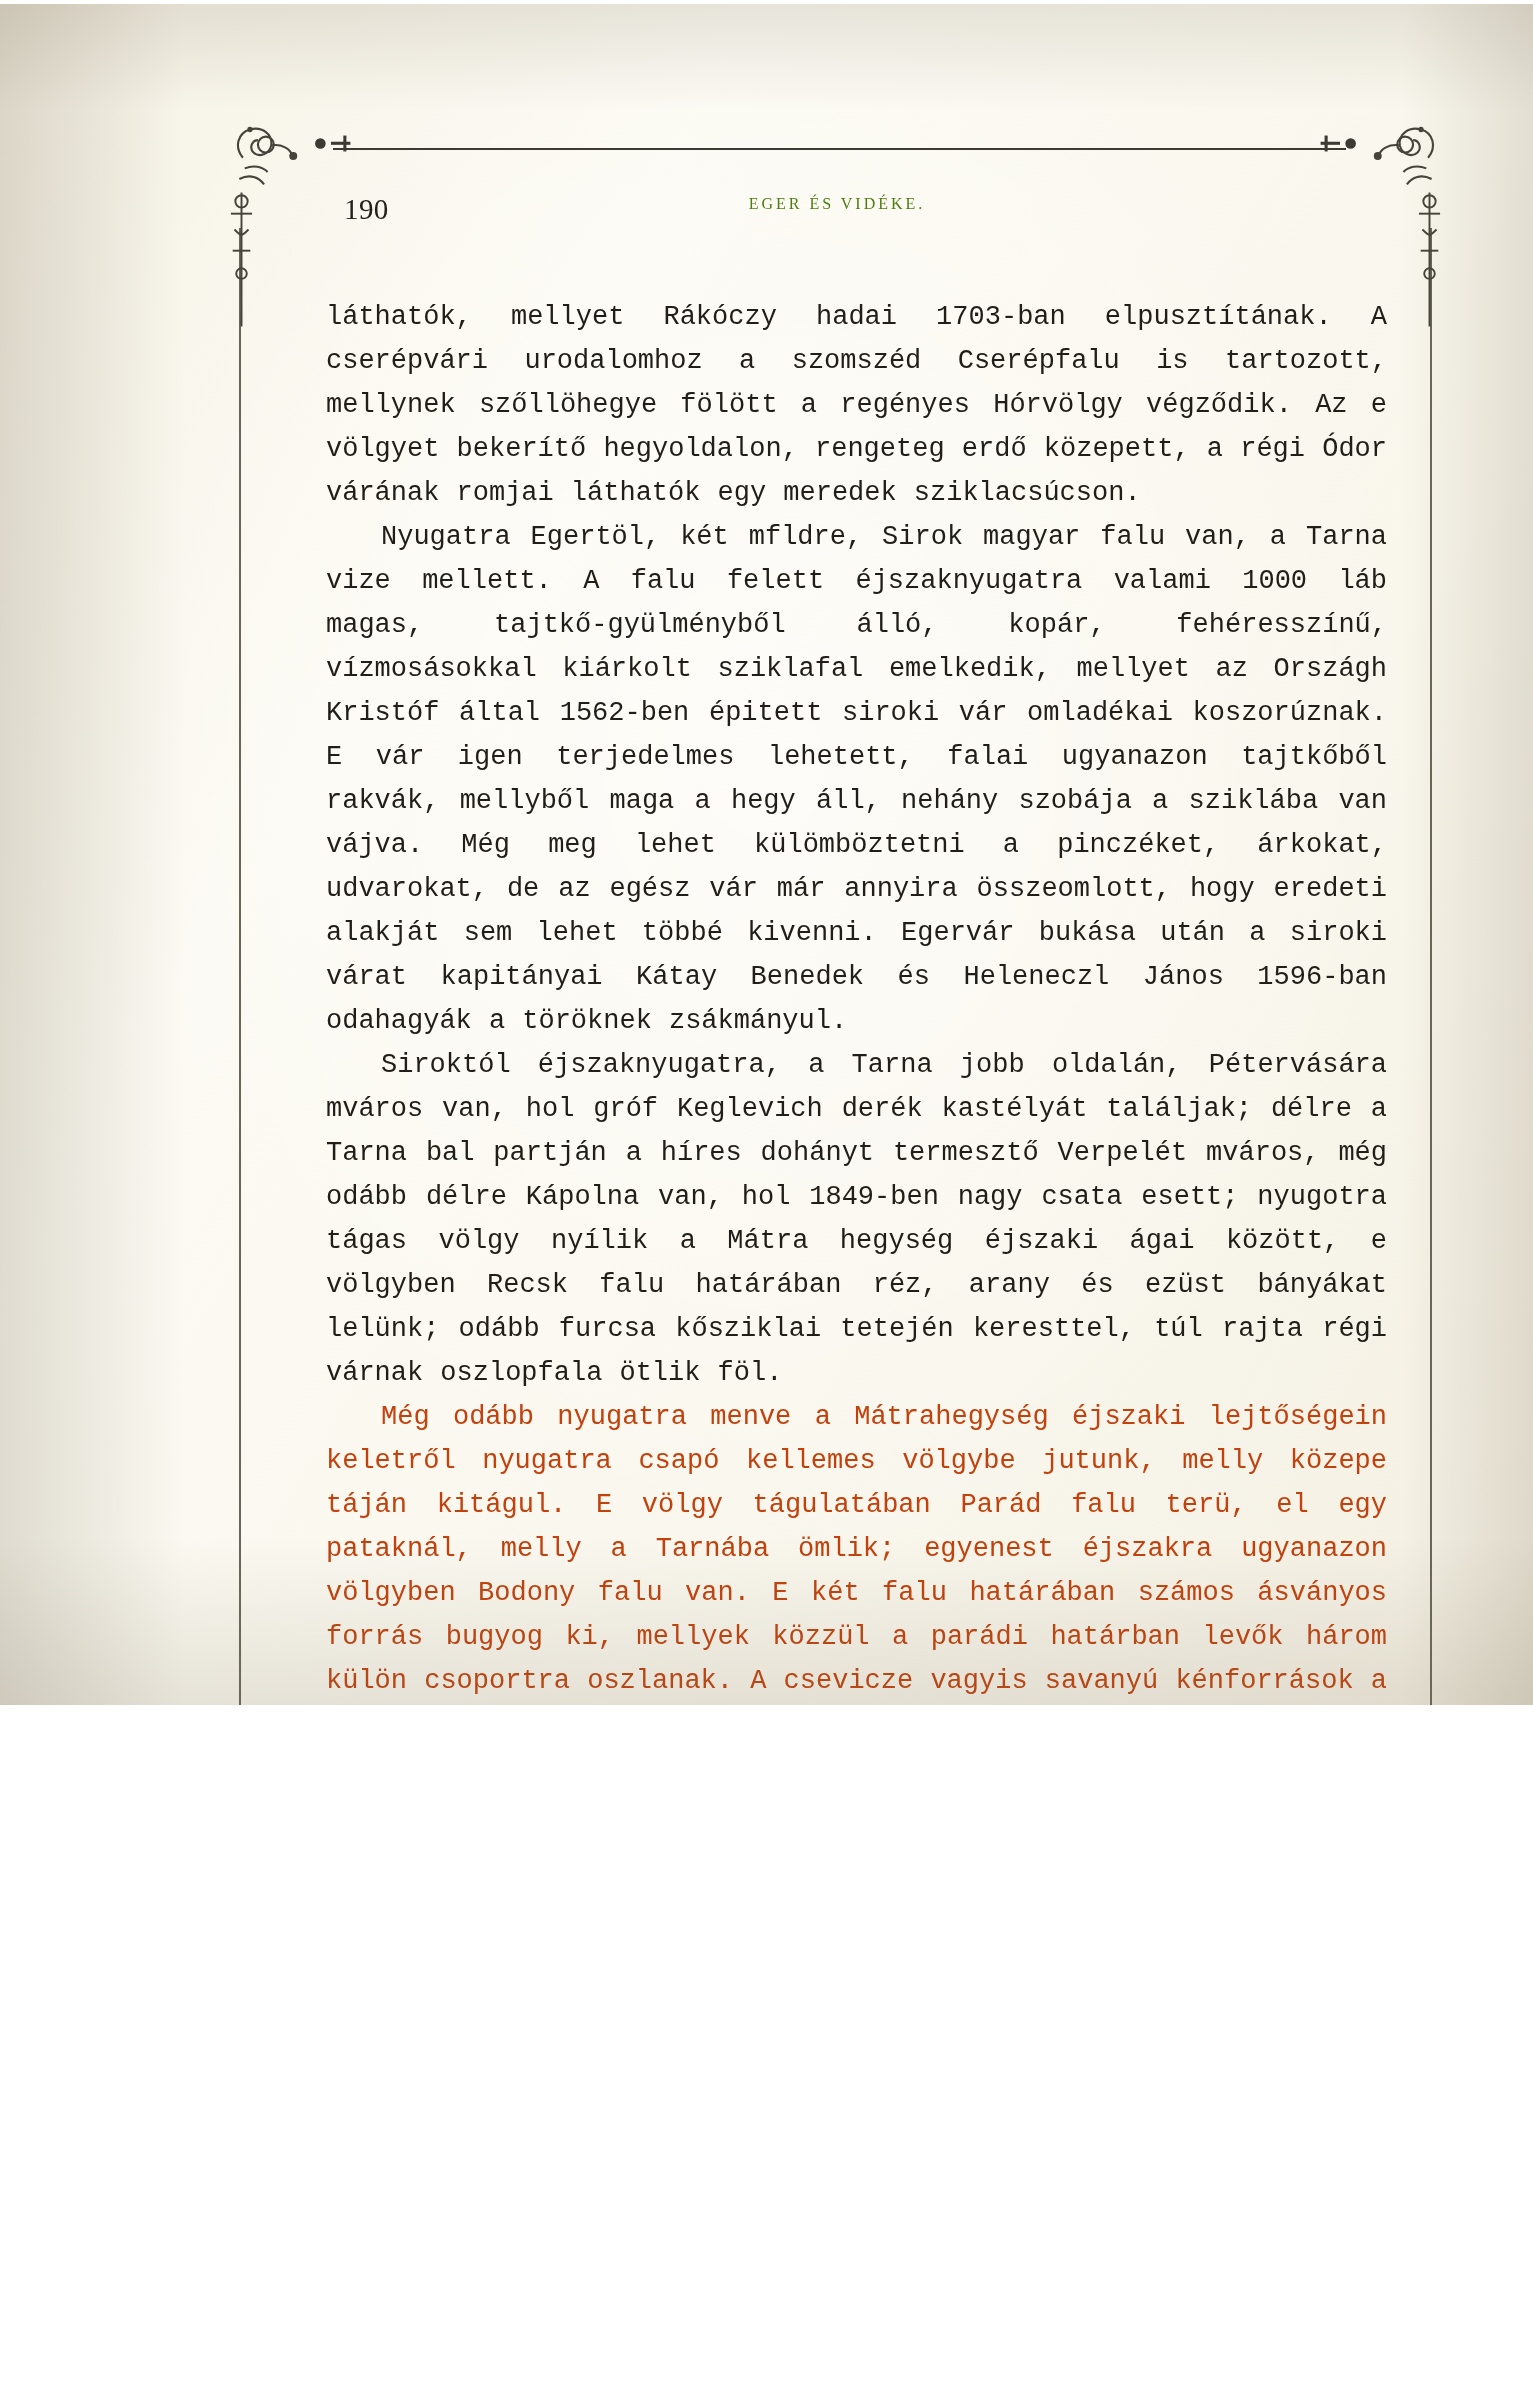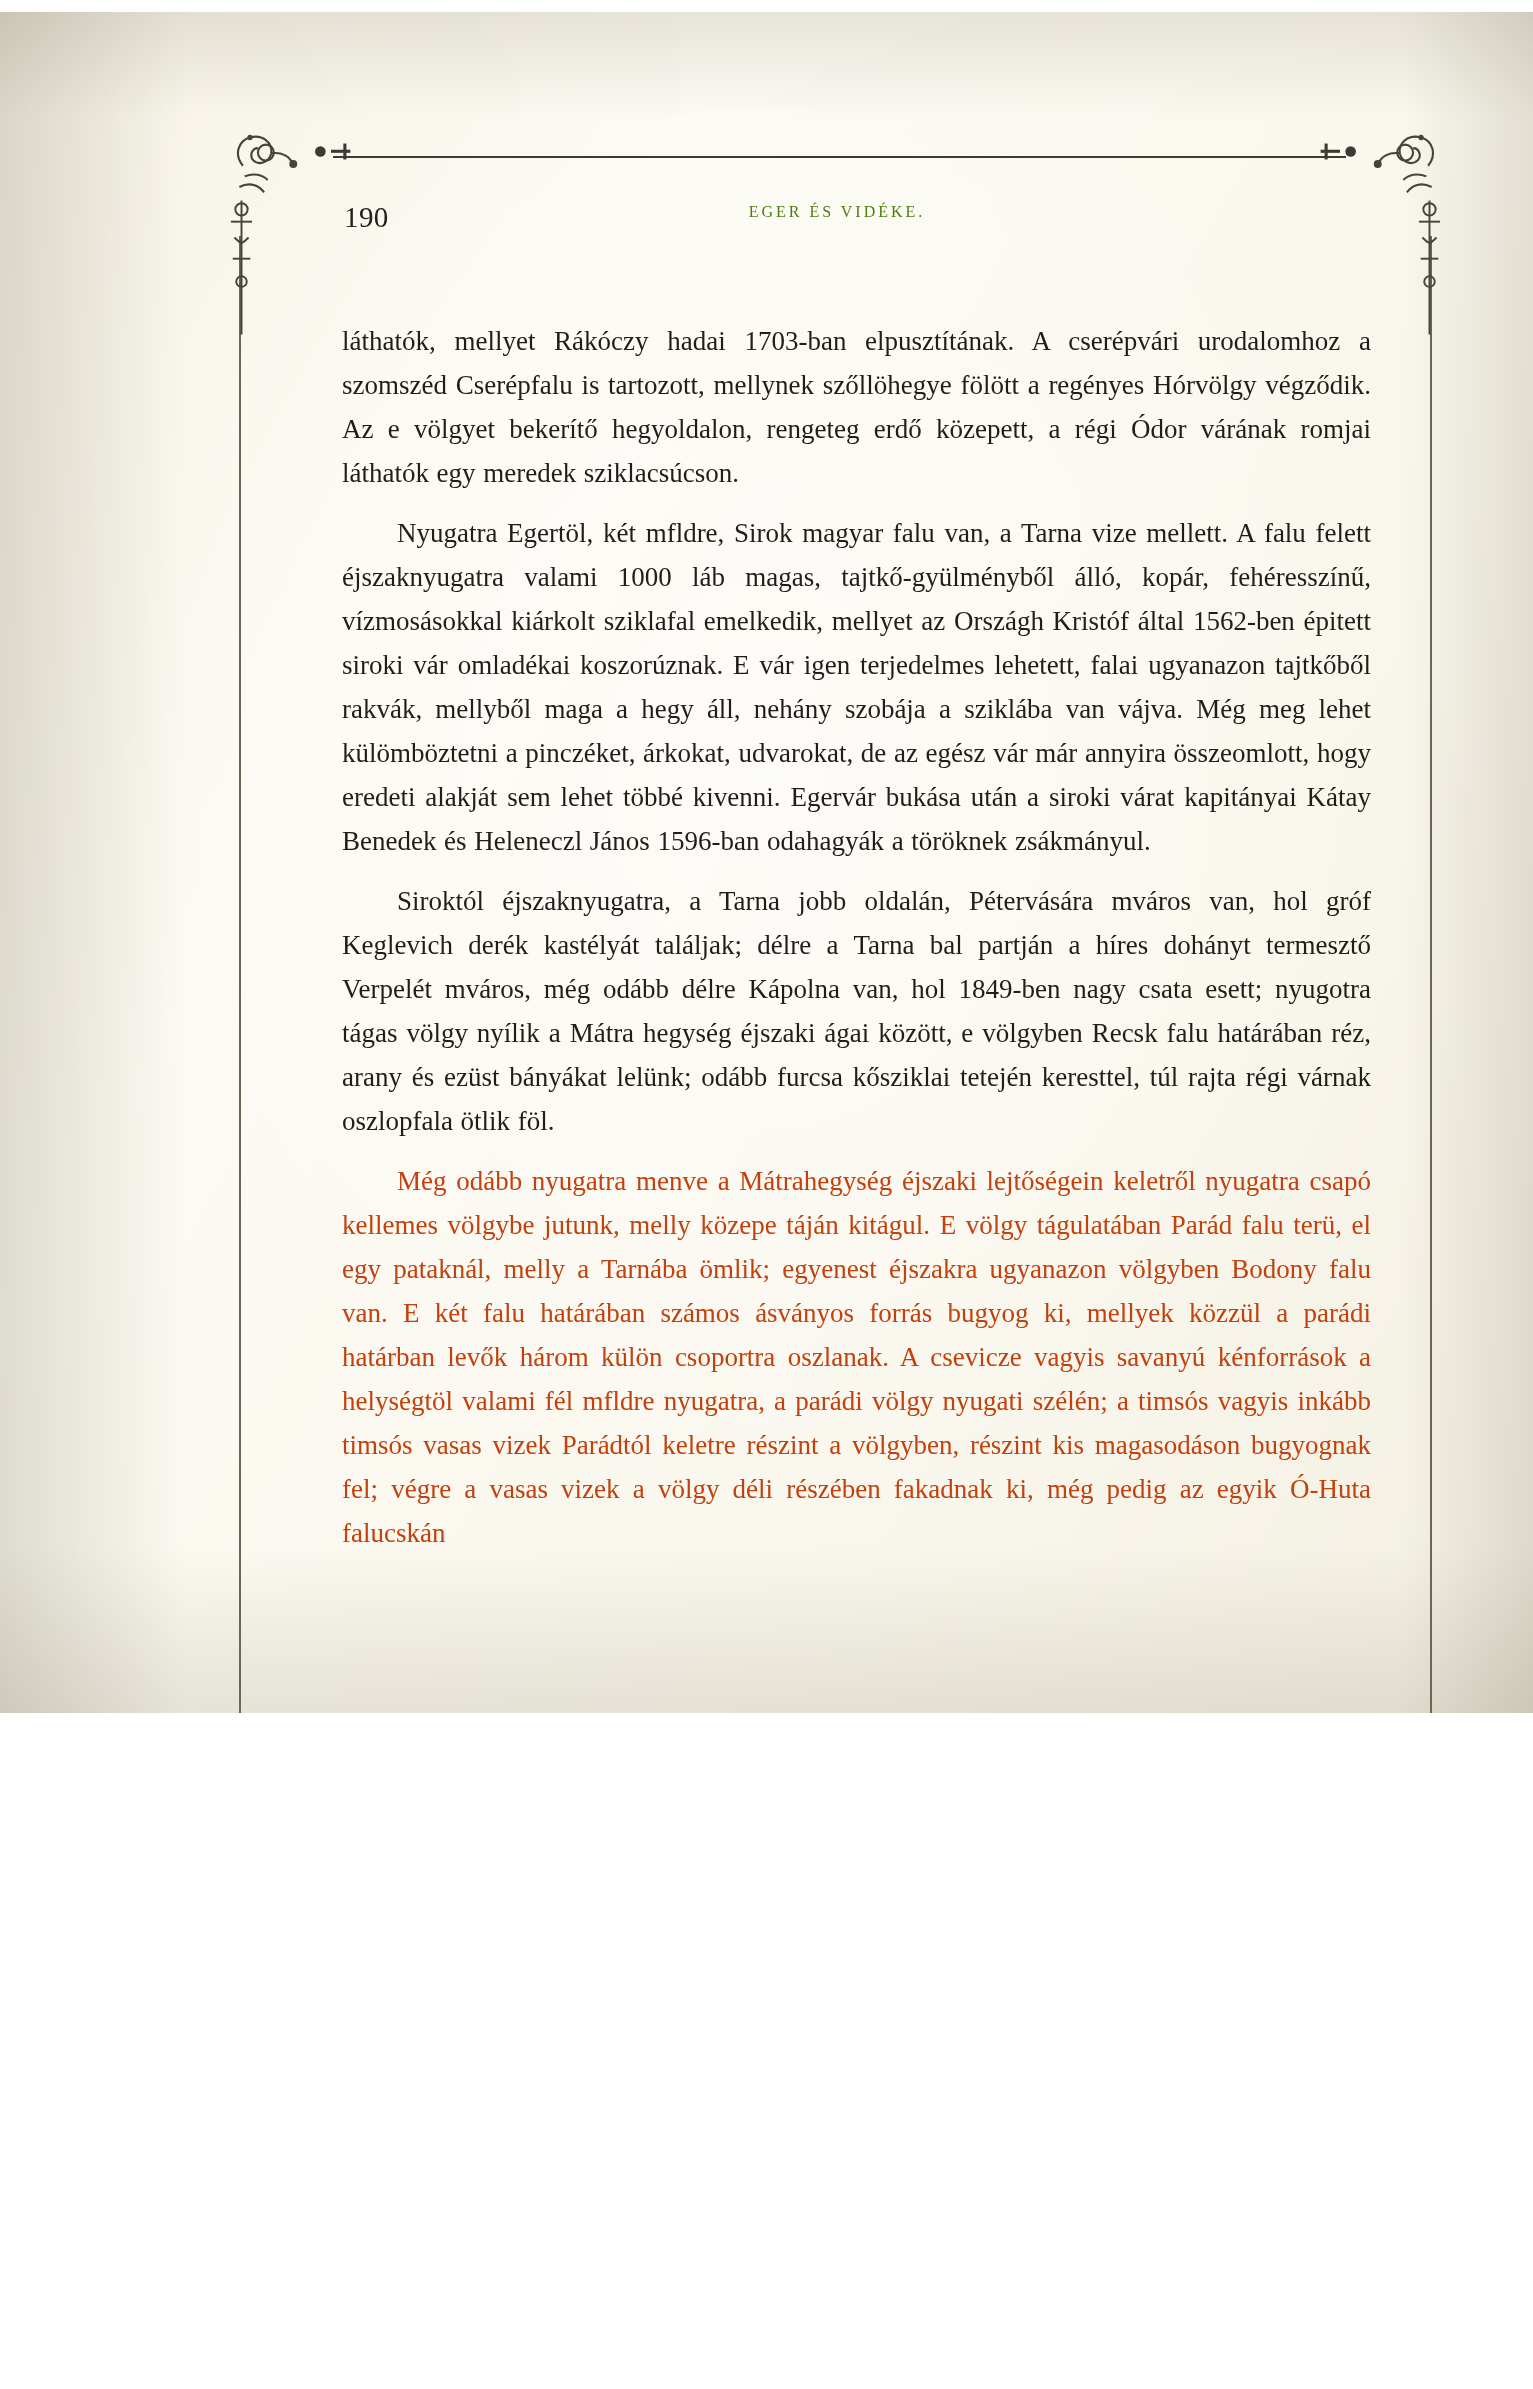--- a/index.html
+++ b/index.html
@@ -9,21 +9,21 @@
   }
   body {
     width: 1533px;
     height: 2389px;
     position: relative;
     font-family: "Liberation Serif", serif;
     color: #2b2720;
   }
   .page {
     position: absolute;
-    left: 0; top: 12px;
+    left: 0; top: 4px;
     width: 1533px;
     height: 1701px;
     background: #fbf9f2;
     overflow: hidden;
   }
   
   .paper-tone {
     position: absolute;
     left: 0; top: 0; right: 0; bottom: 0;
     background:
@@ -152,23 +152,24 @@
     left: 326px;
     top: 291px;
     width: 1061px;
     font-size: 27px;
     line-height: 44px;
     text-align: justify;
     text-justify: inter-word;
     color: #211e19;
   }
   .body-text p {
-    margin: 16px;
+    margin: 0;
     text-indent: 55px;
     word-spacing: 0.9px;
+    font-family: Liberation Mono, monospace;
   }
   .body-text p.noindent {
     text-indent: 0;
   }
 
   
   .body-text .dark { color: #c2410c; }
 </style>
 </head>
 <body>

